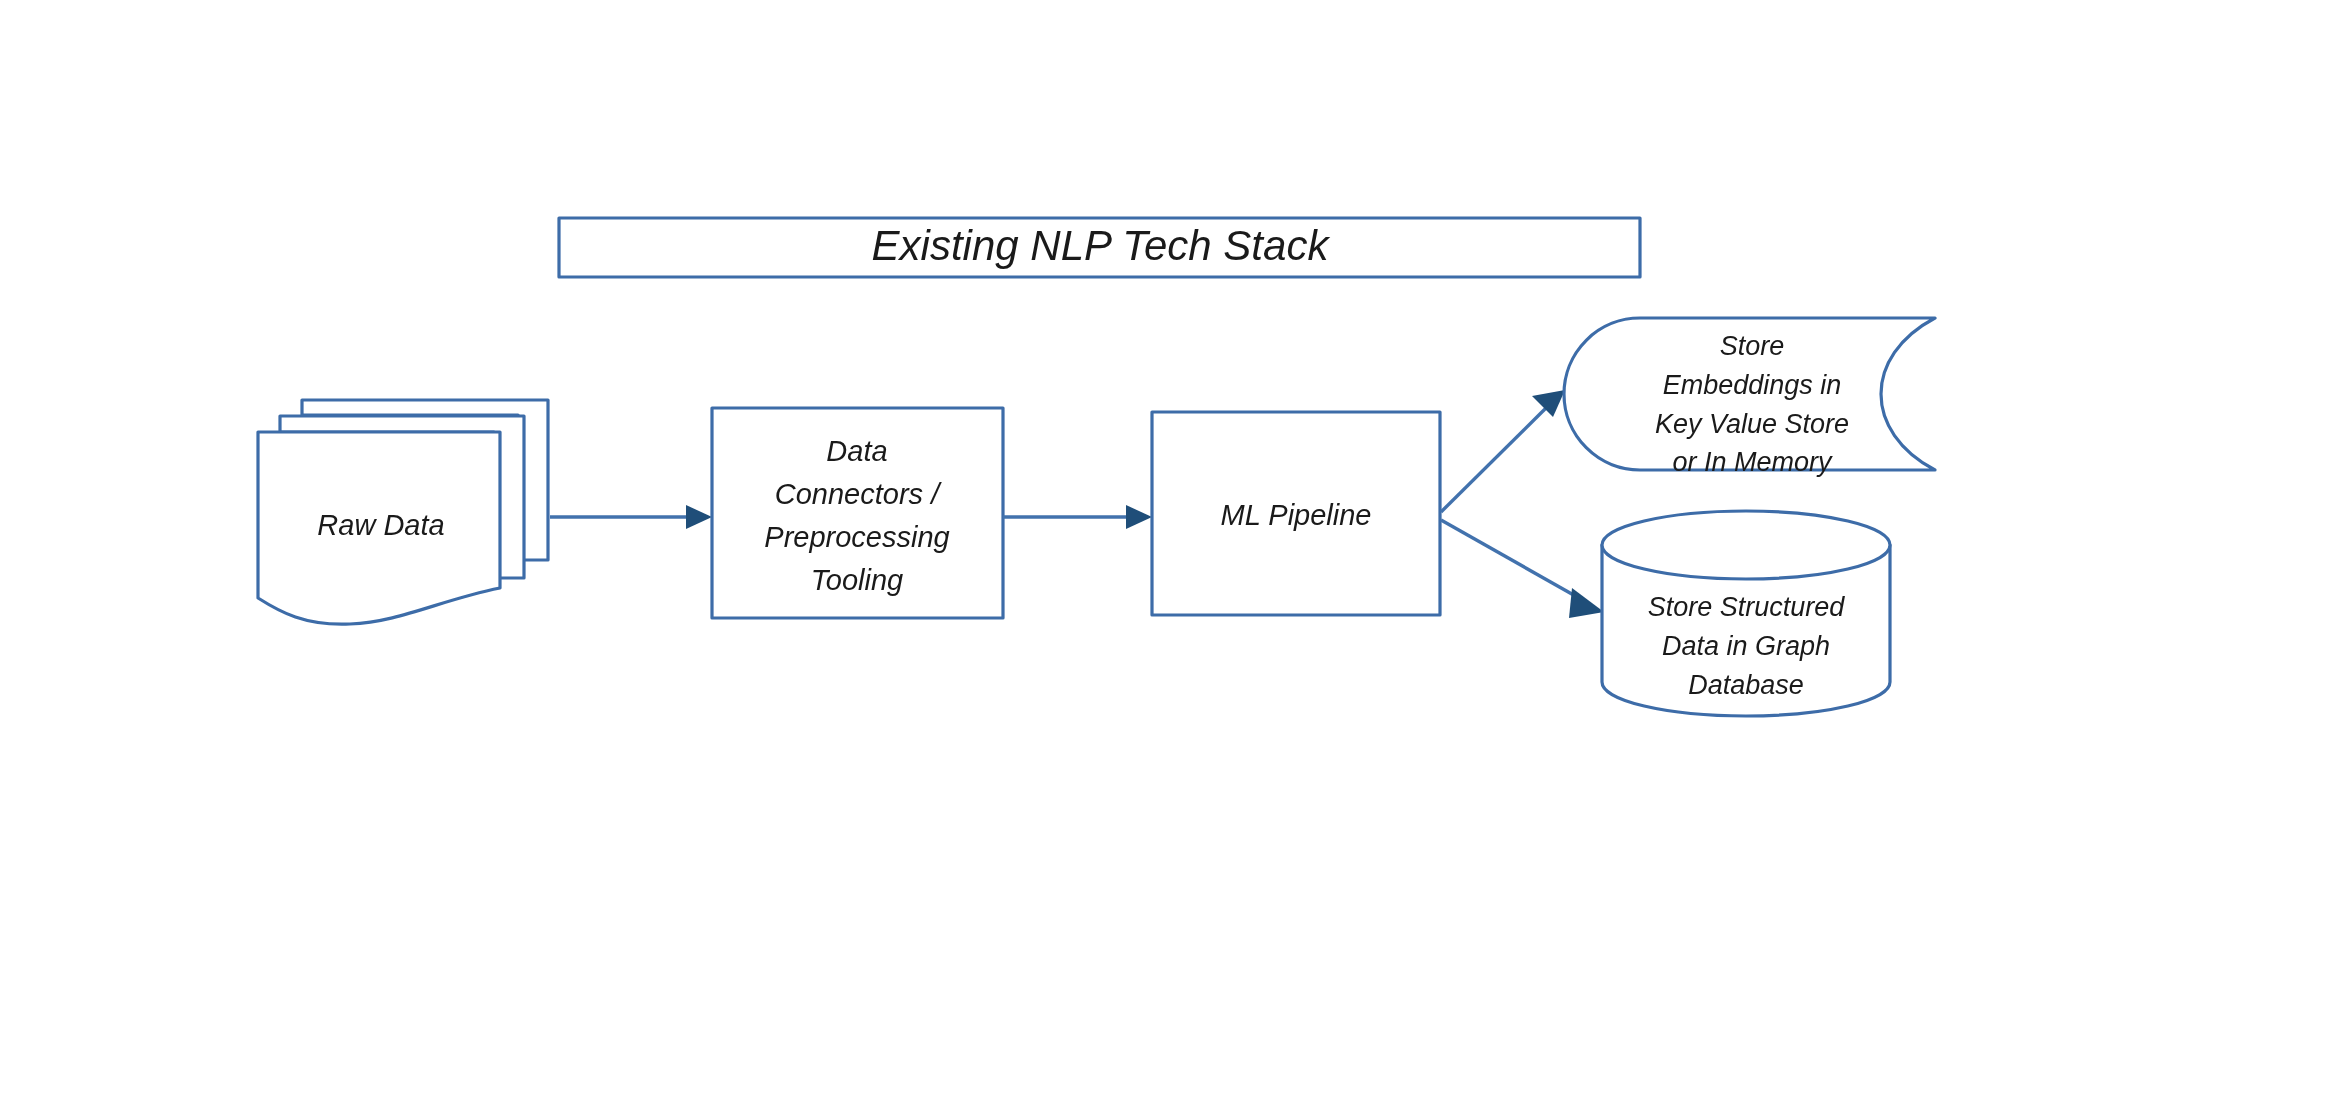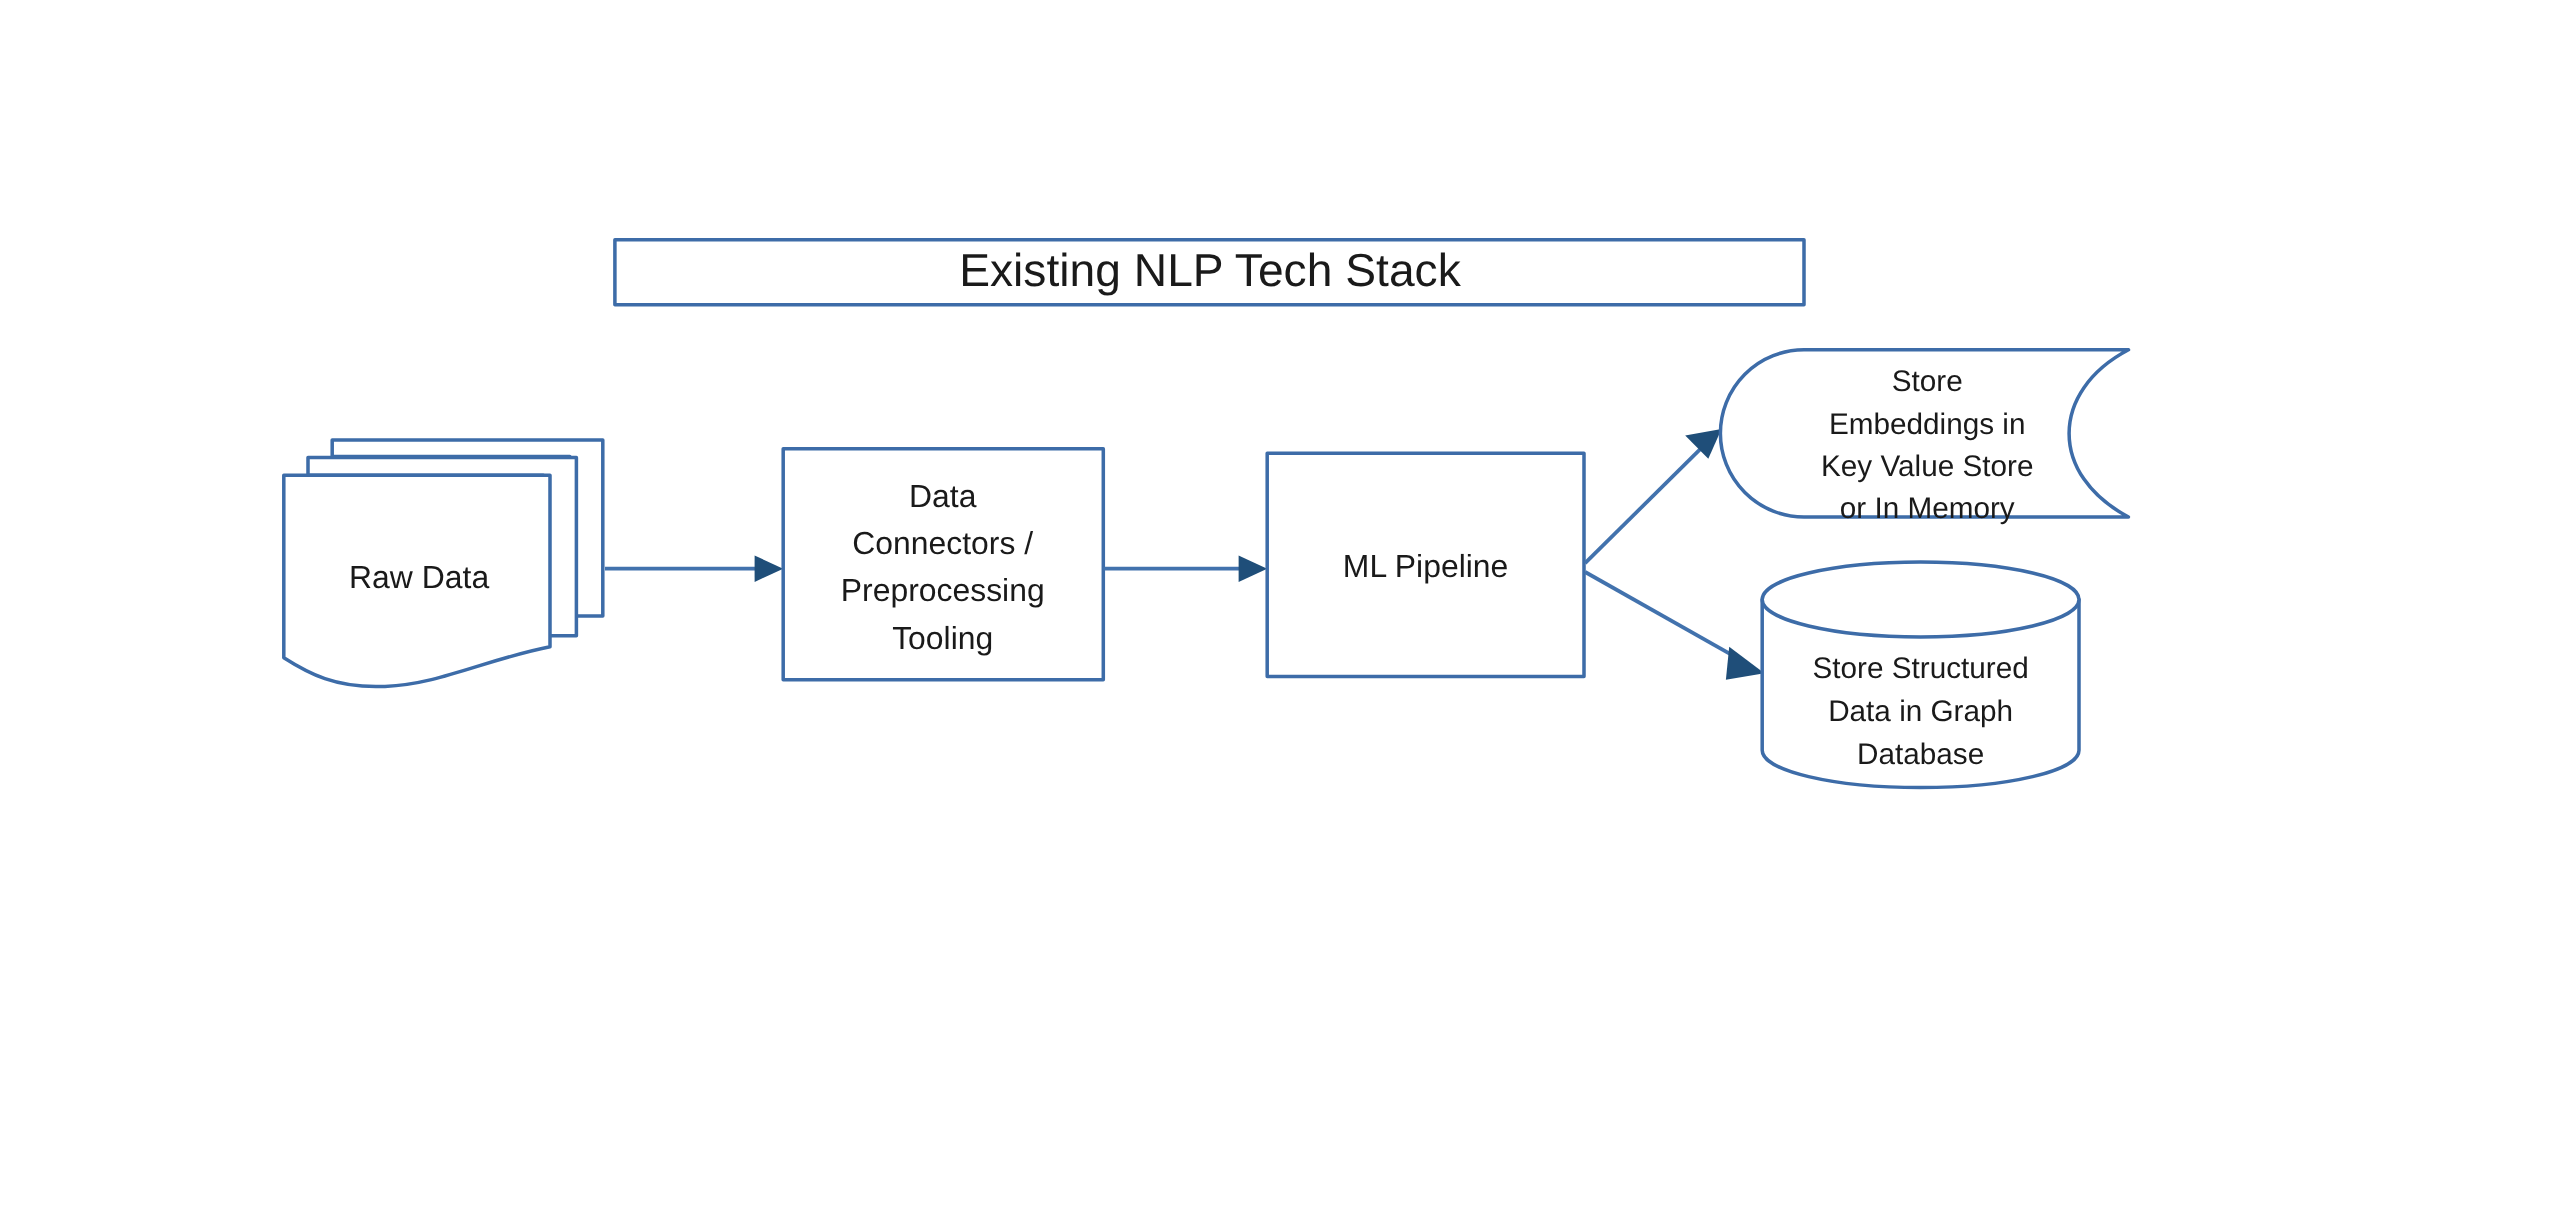--- a/index.html
+++ b/index.html
@@ -14,20 +14,21 @@
     overflow: hidden;
     font-family: "Liberation Sans", sans-serif;
     position: relative;
   }
   #diagram-root {
     position: absolute;
     left: 0;
     top: 0;
     width: 2330px;
     height: 1114px;
+    font-style: italic;
   }
   svg#flow {
     position: absolute;
     left: 0;
     top: 0;
     width: 2330px;
     height: 1114px;
     display: block;
   }
   .shape-stroke {

